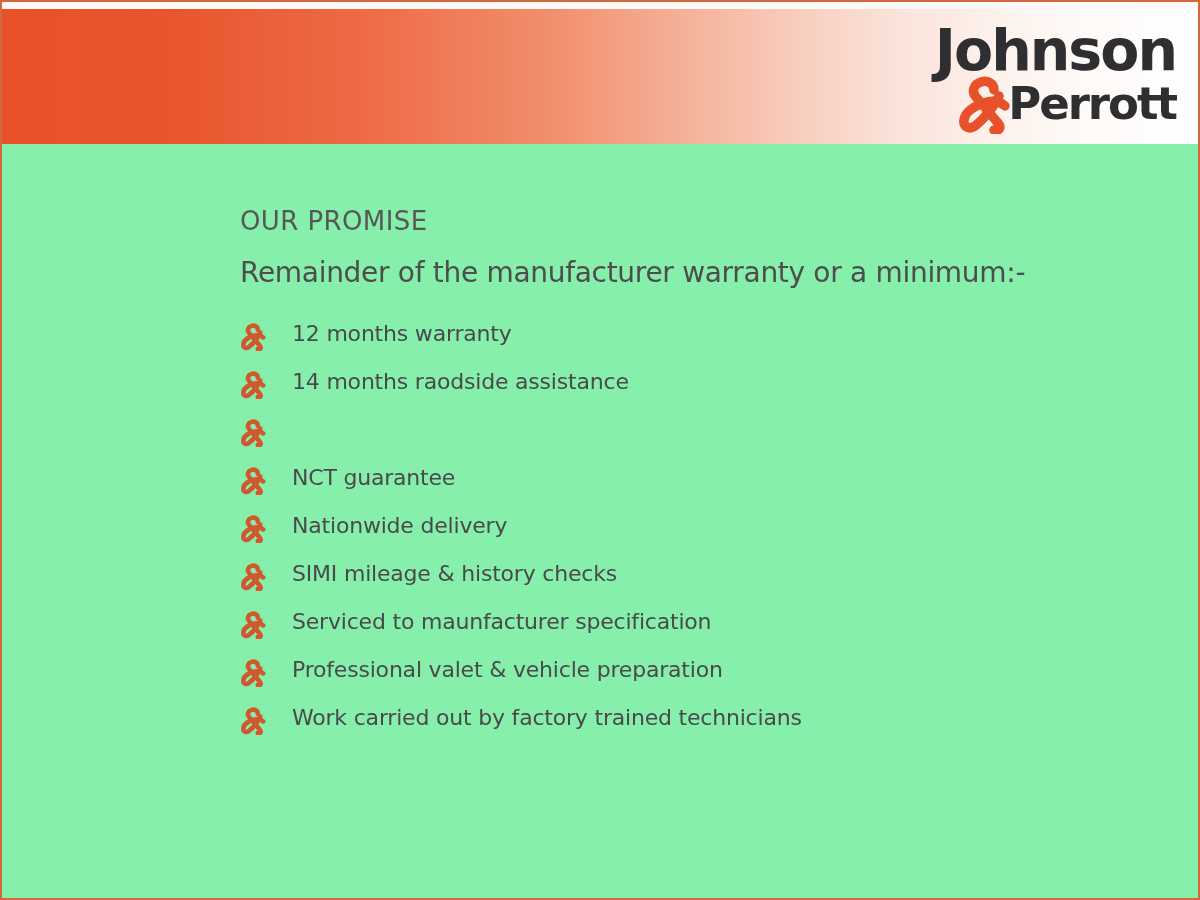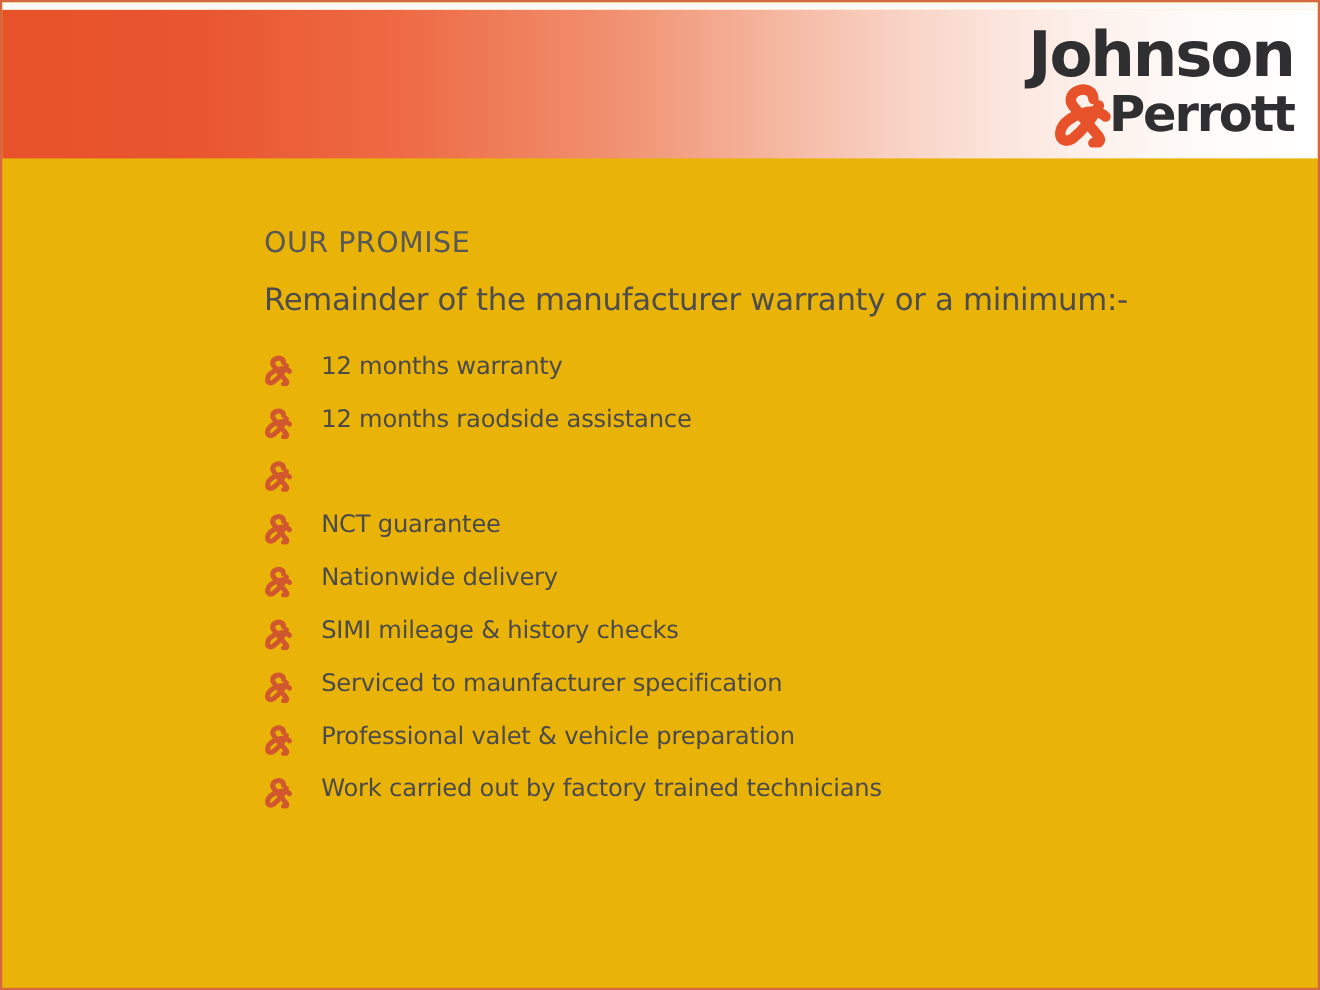--- a/index.html
+++ b/index.html
@@ -13,21 +13,21 @@
     font-family: "Liberation Sans", "DejaVu Sans", sans-serif;
     overflow: hidden;
   }
 
   
   .page {
     position: relative;
     width: 1200px;
     height: 900px;
     box-sizing: border-box;
-    background: #eab308;
+    background: #86efac;
     border: 2px solid #d4673f;
     overflow: hidden;
   }
 
   
   .top-strip {
     position: absolute;
     top: 0;
     left: 0;
     width: 100%;
@@ -204,21 +204,21 @@
 
       <li class="promise-item">
         <span class="bullet-amp">
           <svg viewBox="0 0 52 58" width="26" height="28" xmlns="http://www.w3.org/2000/svg">
             <g fill="none" stroke="#d1572f" stroke-width="9.5" stroke-linecap="round" stroke-linejoin="round">
               <path d="M36 14 C36 7, 29 4, 23 6 C16 8, 13 15, 18 21 L40 47 C44 52, 41 55, 36 54"></path>
               <path d="M41 20 C36 31, 26 43, 17 50 C11 54, 5 51, 6 44 C7 36, 16 30, 26 27 C34 24, 42 25, 47 30"></path>
             </g>
           </svg>
         </span>
-        <span class="item-text">12 months raodside assistance</span>
+        <span class="item-text">14 months raodside assistance</span>
       </li>
 
       <li class="promise-item">
         <span class="bullet-amp">
           <svg viewBox="0 0 52 58" width="26" height="28" xmlns="http://www.w3.org/2000/svg">
             <g fill="none" stroke="#d1572f" stroke-width="9.5" stroke-linecap="round" stroke-linejoin="round">
               <path d="M36 14 C36 7, 29 4, 23 6 C16 8, 13 15, 18 21 L40 47 C44 52, 41 55, 36 54"></path>
               <path d="M41 20 C36 31, 26 43, 17 50 C11 54, 5 51, 6 44 C7 36, 16 30, 26 27 C34 24, 42 25, 47 30"></path>
             </g>
           </svg>

